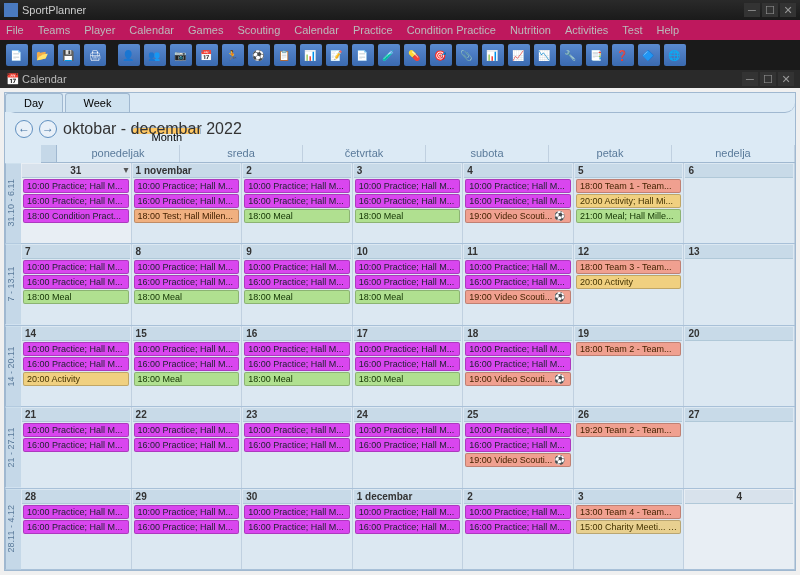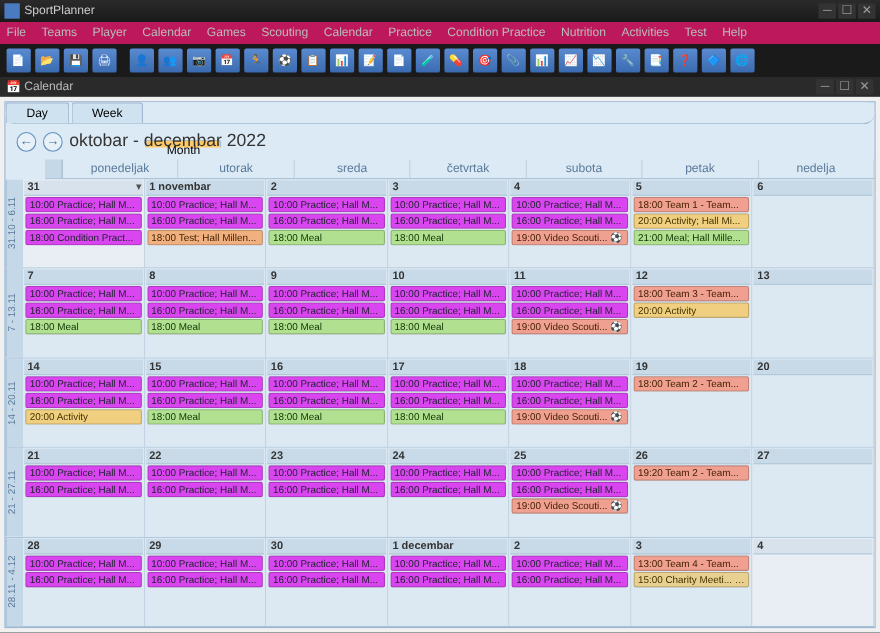--- a/index.html
+++ b/index.html
@@ -26,21 +26,21 @@
 .month-title{font-size:16px;color:#333;}
 .day-headers{height:18px;display:flex;border-bottom:1px solid #a0b8d0;margin-left:36px;}
 .week-col{width:16px;background:#c5d8e8;border-right:1px solid #a0b8d0;}
 .day-header{flex:1;text-align:center;color:#5a7a9a;padding-top:2px;border-right:1px solid #c0d0e0;}
 .grid{flex:1;display:flex;flex-direction:column;}
 .week-row{flex:1;display:flex;border-bottom:1px solid #a8c0d8;min-height:0;}
 .week-label{width:16px;background:#c5d8e8;border-right:1px solid #a0b8d0;writing-mode:vertical-rl;text-orientation:mixed;text-align:center;font-size:9px;color:#5a7a9a;padding:2px 0;transform:rotate(180deg);}
 .day-cell{flex:1;border-right:1px solid #c0d0e0;background:#dce8f2;overflow:hidden;padding:1px;position:relative;}
 .day-cell.other{background:#e8eef4;}
 .day-num{font-size:10px;font-weight:bold;color:#333;padding:1px 3px;background:#c8dae8;border-bottom:1px solid #b0c8d8;}
-.day-cell.other .day-num{background:#d8e2ec;}
+.day-cell.other .day-num{background:#d8e2ec;text-align:center;}
 .event{margin:1px;padding:1px 3px;border-radius:2px;font-size:9px;white-space:nowrap;overflow:hidden;text-overflow:ellipsis;cursor:pointer;border:1px solid rgba(0,0,0,0.2);}
 .event.practice{background:#d946ef;color:#223;}
 .event.meal{background:#b0e090;color:#130;}
 .event.test{background:#f0b080;color:#420;}
 .event.video{background:#f0a090;color:#420;}
 .event.team{background:#f0a090;color:#420;}
 .event.activity{background:#f0d080;color:#430;}
 .event.meeting{background:#e8d090;color:#430;}
 .more-ind{position:absolute;right:2px;top:1px;font-size:10px;color:#555;}
 </style>
@@ -121,21 +121,20 @@
       <div class="view-tab active">Month</div>
     </div>
     <div class="month-header">
       <div class="nav-btn">←</div>
       <div class="nav-btn">→</div>
       <div class="month-title">oktobar - decembar 2022</div>
     </div>
     <div class="day-headers" id="day-headers">
       <div class="week-col"></div>
     <div class="day-header">ponedeljak</div>
-        <div class="day-header">utorak</div>
         <div class="day-header">sreda</div>
         <div class="day-header">četvrtak</div>
         <div class="day-header">subota</div>
         <div class="day-header">petak</div>
         <div class="day-header">nedelja</div>
       </div>
     <div class="grid" id="grid">
         <div class="week-row">
           <div class="week-label">31.10 - 6.11</div>
           <div class="day-cell other">

